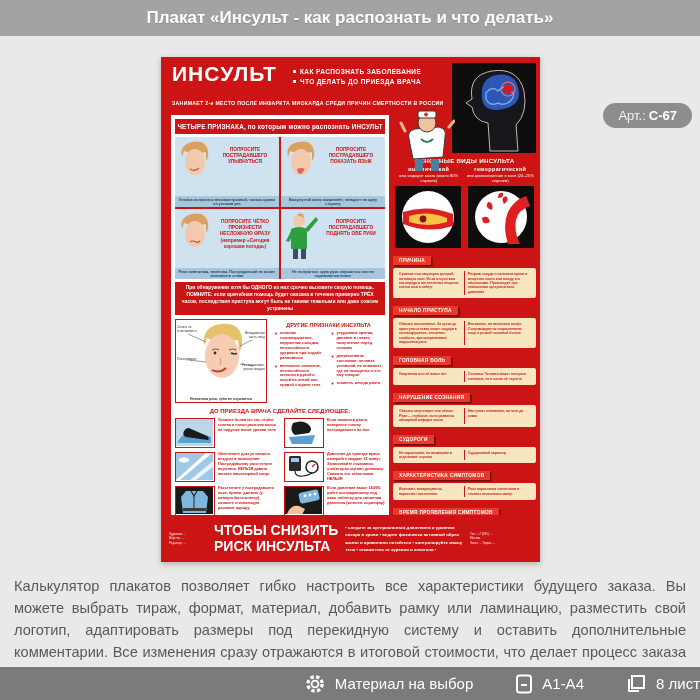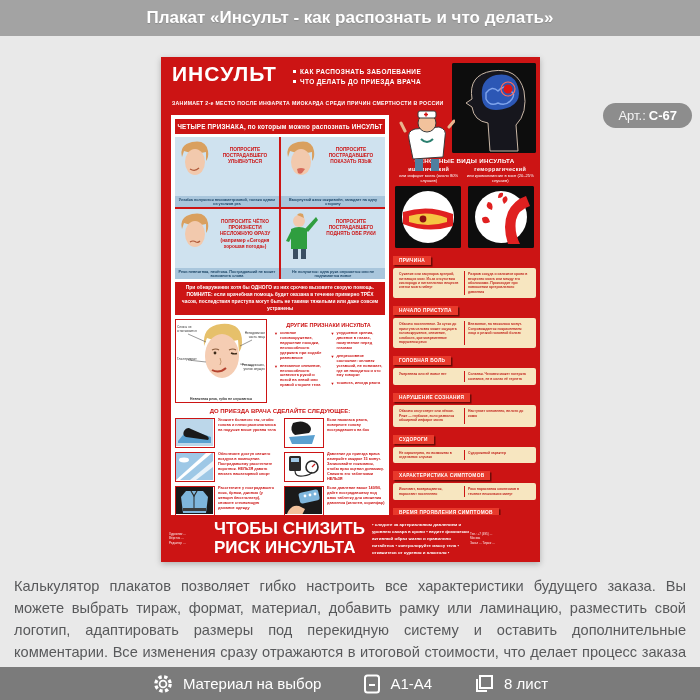--- a/index.html
+++ b/index.html
@@ -56,27 +56,27 @@
   .tl .sb{color:#fff;font-size:4.1px;line-height:1.25;margin-top:1px;}
   .types-imgs{display:flex;gap:7px;margin-top:3px;justify-content:center;}
   .tbox{width:66px;height:62px;background:#0d0d0d;border-radius:2px;overflow:hidden;}
   .sec-label{display:inline-block;background:#e8392b;box-shadow:1.5px 1.5px 0 #6e0b07;color:#fff;font-weight:700;font-size:4.8px;letter-spacing:.3px;padding:2px 6px;margin-top:6px;}
   .sec-body{background:#f7e6c0;border-radius:2px;margin-top:2px;display:flex;padding:3px;}
   .sec-body .c{flex:1;color:#c2271f;font-size:3.4px;font-weight:700;line-height:1.3;padding:1px 3px;}
   .sec-body .c.l{border-right:1px solid #cc1414;}
   
   .p-bottom{position:absolute;left:0;right:0;bottom:0;height:47px;display:flex;align-items:center;padding:0 8px;box-sizing:border-box;}
   .credits{width:38px;color:#fff;font-size:3px;line-height:1.4;opacity:.9;white-space:pre-line;flex:0 0 auto;}
-  .risk-title{color:#fff;font-weight:700;font-size:17px;line-height:1.1;white-space:pre-line;margin:15px 7px;flex:0 0 auto;}
+  .risk-title{color:#fff;font-weight:700;font-size:14px;line-height:1.1;white-space:pre-line;margin:15px 7px;flex:0 0 auto;}
   .risk-bullets{flex:1;color:#fff;font-weight:700;font-size:4.4px;line-height:1.6;}
   .contacts{width:62px;color:#fff;font-size:3px;line-height:1.4;opacity:.9;white-space:pre-line;flex:0 0 auto;}
   
   .desc{position:absolute;left:14px;top:576px;width:672px;color:#58595b;font-size:14.6px;line-height:1.5;text-align:justify;}
   
-  .bottombar{position:absolute;left:0;bottom:0;width:700px;height:33px;background:#7b7b7b;display:flex;align-items:center;justify-content:center;gap:42px;}
+  .bottombar{position:absolute;left:0;bottom:0;width:700px;height:33px;background:#7b7b7b;display:flex;align-items:center;justify-content:flex-end;gap:42px;}
   .f-item{display:flex;align-items:center;gap:9px;color:#fff;font-size:15px;}
   .f-item svg{display:block;}
 </style>
 </head>
 <body>
 
 <div class="page">
 
   <div class="topbar">
     <div class="t">Плакат «Инсульт - как распознать и что делать»</div>

